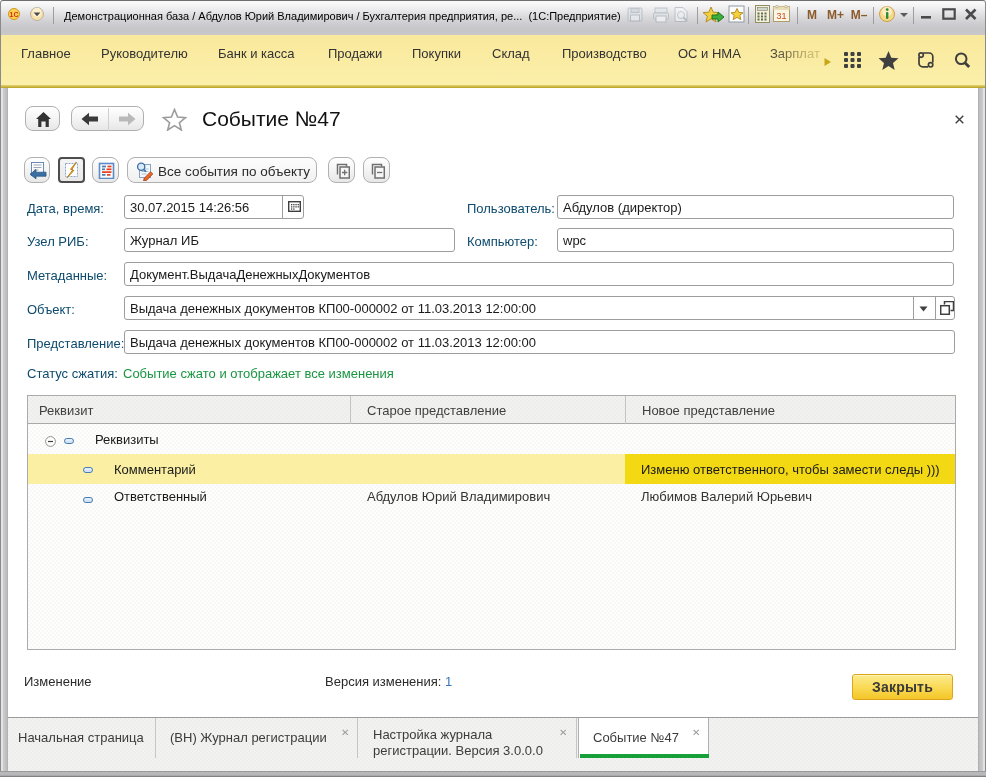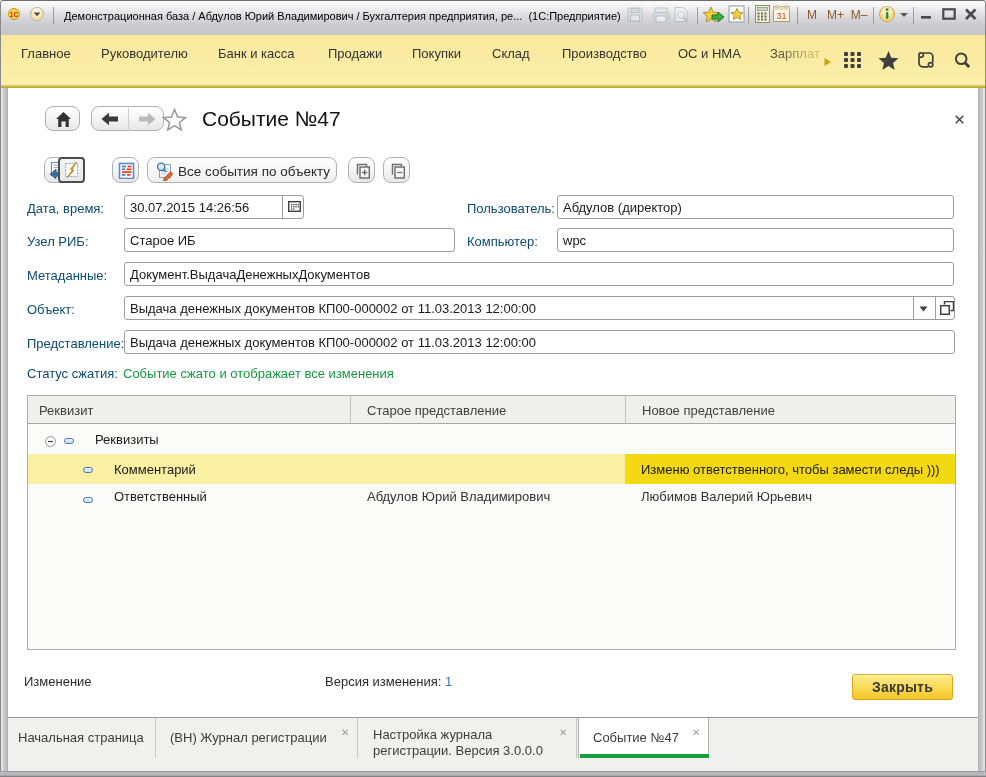--- a/index.html
+++ b/index.html
@@ -22,21 +22,21 @@
   #frameB { left:0px; top:771px; width:986px; height:6px;
     background:linear-gradient(#9b9b9d 0 1px, #b8b8ba 1px 4px, #a9a9ab 4px 5px, #828284 5px 6px); }
   #content { left:8px; top:88px; width:970px; height:628px; background:#fff; }
   #tabbar { left:8px; top:717px; width:970px; height:54px; border-top:1px solid #9b9b9b; background-color:#f0f0ee; background-image:conic-gradient(#f2f2f0 25%, #eeeeec 0 50%, #f2f2f0 0 75%, #eeeeec 0); background-size:4px 4px; }
   
   .tbtxt { top:9px; font-size:11px; color:#000; white-space:nowrap; }
   .tsep { top:6px; width:1px; height:17px; background:#9d9da0; }
   
   .mi { top:11px; font-size:13px; color:#333; white-space:nowrap; }
   
-  .btn { border:1px solid #b0b0b0; border-radius:8px; background:linear-gradient(#ffffff, #f3f3f3 55%, #e7e7e7);margin-left:20px; }
+  .btn { border:1px solid #b0b0b0; border-radius:8px; background:linear-gradient(#ffffff, #f3f3f3 55%, #e7e7e7); }
   .input { border:1px solid #9d9d9d; border-radius:3px; background:#fff; font-size:13px; color:#1a1a1a;
     line-height:23px; padding-left:5px; white-space:nowrap; overflow:hidden; }
   .lbl { font-size:13px; color:#0c4a6e; white-space:nowrap; }
   
   #grid { left:27px; top:395px; width:929px; height:255px; border:1px solid #ababab; background-color:#fff; background-image:conic-gradient(#fefefe 25%, #f8f8f6 0 50%, #fefefe 0 75%, #f8f8f6 0); background-size:4px 4px; }
   #gridhead { left:0; top:0; width:927px; height:28px; border-bottom:1px solid #a9a9a9; background-color:#f0f0ee; background-image:conic-gradient(#f2f2f0 25%, #ededeb 0 50%, #f2f2f0 0 75%, #ededeb 0); background-size:4px 4px; }
   .gh { top:7px; font-size:13px; color:#404040; }
   .gsep { top:0; width:1px; height:28px; background:#c3c3c3; }
   .grow { left:0; width:927px; }
   .gtxt { font-size:13px; color:#1a1a1a; white-space:nowrap; }
@@ -107,21 +107,21 @@
     </g>
     <g transform="translate(18,0)">
       <rect x="0.5" y="1.5" width="16" height="15" fill="#fbf6e4" stroke="#ad9d6a"></rect>
       <rect x="0.5" y="1.5" width="16" height="3.5" fill="#e8ddb6"></rect>
       <circle cx="4" cy="1.6" r="1.2" fill="#fff" stroke="#ad9d6a" stroke-width="0.7"></circle>
       <circle cx="13" cy="1.6" r="1.2" fill="#fff" stroke="#ad9d6a" stroke-width="0.7"></circle>
       <text x="3.6" y="13.5" font-size="9" fill="#cf4a1e" font-family="Liberation Sans">31</text>
     </g>
   </svg>
   <div class="abs tsep" style="left:796px"></div>
-  <div class="abs" style="left:806px;top:7px;font-size:12px;font-weight:normal;color:#8b5a2b">M&nbsp;&nbsp;&nbsp;M+&nbsp;&nbsp;M–</div>
+  <div class="abs" style="left:806px;top:7px;font-size:12px;font-weight:bold;color:#8b5a2b">M&nbsp;&nbsp;&nbsp;M+&nbsp;&nbsp;M–</div>
   <div class="abs tsep" style="left:872px"></div>
 
   <svg class="abs" style="left:878px;top:4px" width="32" height="20" viewBox="0 0 32 20">
     <circle cx="8" cy="9" r="7.5" fill="#f7d98c" stroke="#cf9f3f"></circle>
     <circle cx="8" cy="6.5" r="5" fill="#fcefce" opacity="0.85"></circle>
     <rect x="7" y="7" width="2.4" height="7" rx="1" fill="#2e8b2e"></rect>
     <circle cx="8.2" cy="4.6" r="1.4" fill="#2e8b2e"></circle>
     <path d="M21 8 h8 l-4 4 z" fill="#5a5a5a"></path>
   </svg>
   <div class="abs tsep" style="left:912px"></div>
@@ -274,21 +274,21 @@
         <rect x="9.6" y="5.2" width="1.3" height="1.3"></rect>
     <rect x="3" y="7.4" width="1.3" height="1.3"></rect>
         <rect x="5.2" y="7.4" width="1.3" height="1.3"></rect>
       </g>
   </svg>
 </div>
 <div class="abs lbl" style="left:467px;top:201px">Пользователь:</div>
 <div class="abs input" style="left:557px;top:195px;width:397px;height:24px">Абдулов (директор)</div>
 
 <div class="abs lbl" style="left:27px;top:234px">Узел РИБ:</div>
-<div class="abs input" style="left:124px;top:228px;width:331px;height:24px">Старое ИБ</div>
+<div class="abs input" style="left:124px;top:228px;width:331px;height:24px">Журнал ИБ</div>
 <div class="abs lbl" style="left:467px;top:234px">Компьютер:</div>
 <div class="abs input" style="left:557px;top:228px;width:397px;height:24px">wpc</div>
 
 <div class="abs lbl" style="left:27px;top:268px">Метаданные:</div>
 <div class="abs input" style="left:124px;top:262px;width:830px;height:24px">Документ.ВыдачаДенежныхДокументов</div>
 
 <div class="abs lbl" style="left:27px;top:302px">Объект:</div>
 <div class="abs input" style="left:124px;top:296px;width:831px;height:24px">Выдача денежных документов КП00-000002 от 11.03.2013 12:00:00
   <div class="abs" style="left:788px;top:0;width:1px;height:22px;background:#9d9d9d"></div>
   <svg class="abs" style="left:794px;top:9px" width="9" height="6" viewBox="0 0 9 6">

